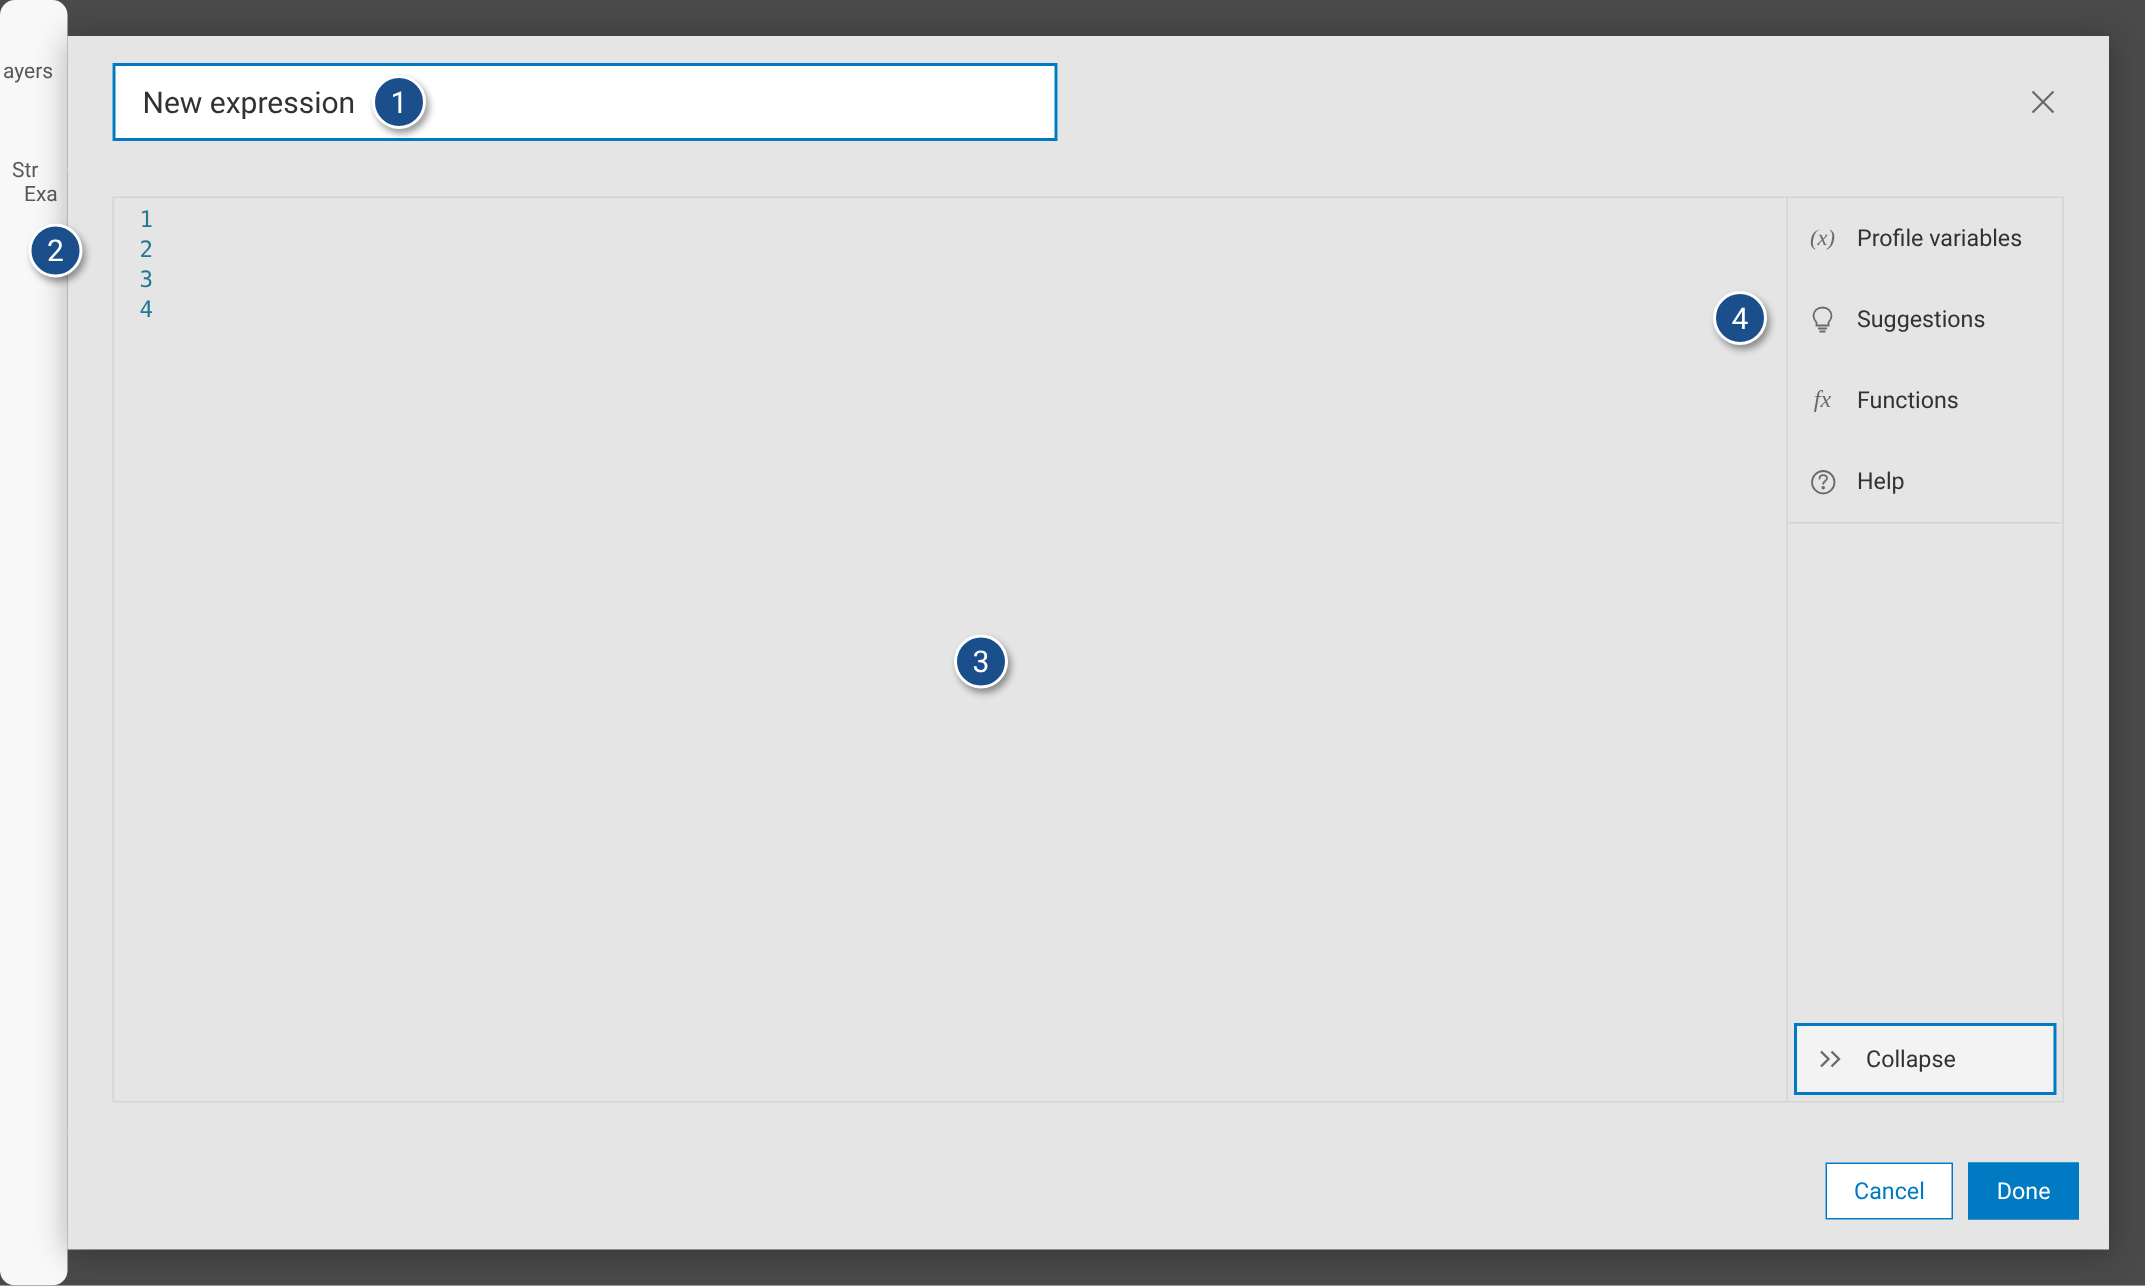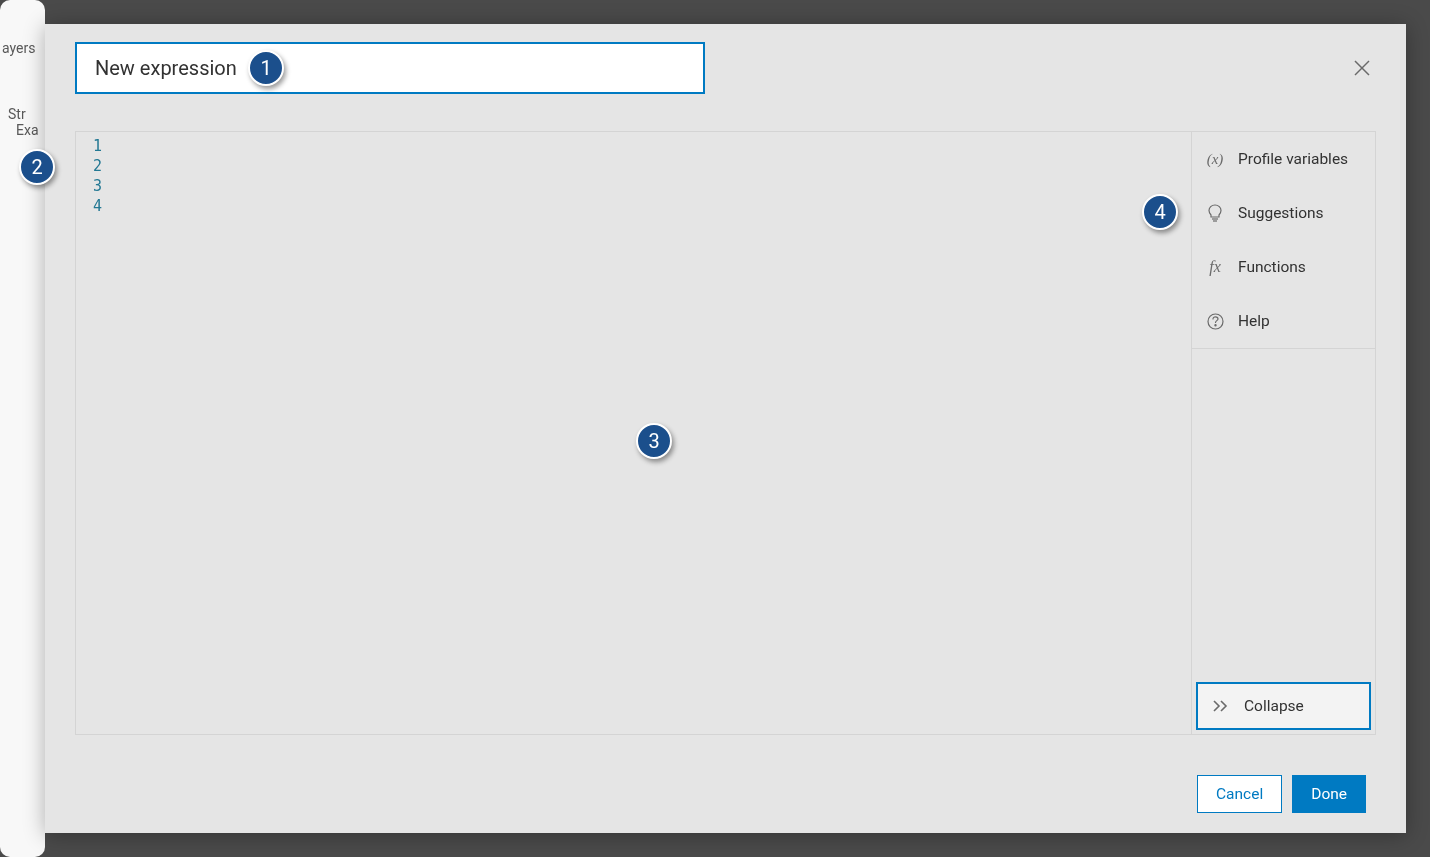--- a/index.html
+++ b/index.html
@@ -164,21 +164,21 @@
       color: #323232;
       font-size: 15.5px;
       cursor: pointer;
     }
     .modal-footer {
       height: 80px;
       border-top: 1px solid #e5e5e5;
       display: flex;
       align-items: center;
       justify-content: flex-end;
-      padding-right: 40px;
+      padding-right: 20px;
       gap: 10px;
       flex-shrink: 0;
     }
     .btn {
       height: 38px;
       padding: 0 18px;
       font-size: 15.5px;
       cursor: pointer;
       display: flex;
       align-items: center;

